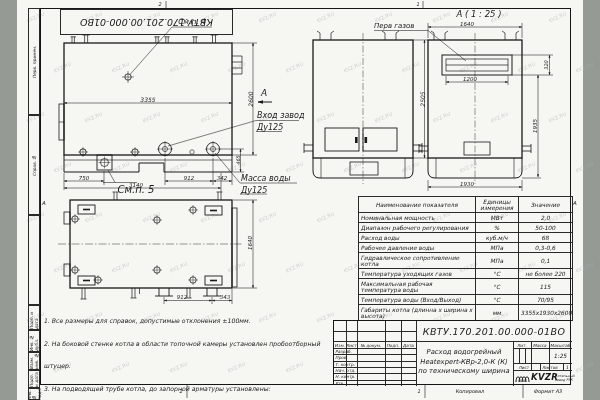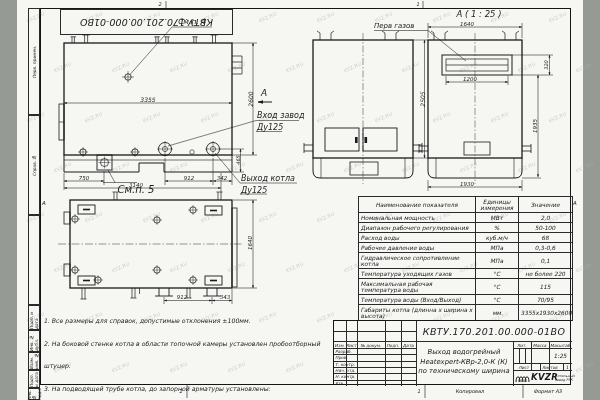--- a/index.html
+++ b/index.html
@@ -358,21 +358,21 @@
 <span class="t c" style="left:148px;top:99px;font-size:6px;">3355</span>
 <span class="t v" style="left:250px;top:99px;font-size:6px;">2600</span>
 <span class="t v" style="left:237.5px;top:160px;font-size:5px;">465</span>
 <span class="t c" style="left:84px;top:177.5px;font-size:5.5px;">750</span>
 <span class="t c" style="left:189px;top:177.5px;font-size:5.5px;">912</span>
 <span class="t c" style="left:222px;top:177.5px;font-size:5.5px;">342</span>
 <span class="t c" style="left:136px;top:185px;font-size:5.5px;">3140</span>
 <span class="t c" style="left:264px;top:93px;font-size:9px;">А</span>
 <span class="t" style="left:257px;top:111px;font-size:8px;">Вход завод</span>
 <span class="t" style="left:257px;top:123px;font-size:8px;">Ду125</span>
-<span class="t" style="left:241px;top:173.5px;font-size:8px;">Выход котла</span>
+<span class="t" style="left:241px;top:173.5px;font-size:8px;">Масса воды</span>
 <span class="t" style="left:241px;top:185.5px;font-size:8px;">Ду125</span>
 <span class="t c" style="left:136px;top:177px;font-size:10px;margin-top:12px;">См.п. 5</span>
 
 <span class="t v" style="left:421.5px;top:99px;font-size:6px;">2505</span>
 
 <span class="t c" style="left:479px;top:14px;font-size:8.5px;">А ( 1 : 25 )</span>
 <span class="t" style="left:374px;top:22px;font-size:7px;">Перв газов</span>
 <span class="t c" style="left:467px;top:23.5px;font-size:5.5px;">1640</span>
 <span class="t c" style="left:470px;top:78.5px;font-size:5.5px;">1200</span>
 <span class="t v" style="left:546px;top:65px;font-size:5px;">320</span>
@@ -482,21 +482,21 @@
   <span class="t c" style="left:17.5px;top:23.5px;font-size:4.2px;">Лист</span>
   <span class="t c" style="left:37px;top:23.5px;font-size:4.2px;">№ докум.</span>
   <span class="t c" style="left:59px;top:23.5px;font-size:4.2px;">Подп.</span>
   <span class="t c" style="left:74.5px;top:23.5px;font-size:4.2px;">Дата</span>
   <span class="t" style="left:1.5px;top:28px;font-size:4.2px;">Разраб.</span>
   <span class="t" style="left:1.5px;top:34.4px;font-size:4.2px;">Пров.</span>
   <span class="t" style="left:1.5px;top:40.8px;font-size:4.2px;">Т. контр.</span>
   <span class="t" style="left:1.5px;top:47.1px;font-size:4.2px;">Нач. отд.</span>
   <span class="t" style="left:1.5px;top:53.4px;font-size:4.2px;">Н. контр.</span>
   <span class="t" style="left:1.5px;top:59.8px;font-size:4.2px;">Утв.</span>
-  <span class="t c" style="left:130px;top:31px;font-size:6.8px;">Выход водогрейный</span>
+  <span class="t c" style="left:130px;top:31px;font-size:6.8px;">Расход водогрейный</span>
   <span class="t c" style="left:130px;top:40.5px;font-size:6.8px;">Heatexpert-КВр-2,0-К (К)</span>
   <span class="t c" style="left:130px;top:50px;font-size:6.8px;">по техническому ширина</span>
   <span class="t c" style="left:188px;top:23.5px;font-size:4.2px;">Лит.</span>
   <span class="t c" style="left:206px;top:23.5px;font-size:4.2px;">Масса</span>
   <span class="t c" style="left:226.5px;top:23.5px;font-size:4.2px;">Масштаб</span>
   <span class="t c" style="left:226.5px;top:35px;font-size:5.8px;">1:25</span>
   <span class="t c" style="left:190px;top:45.5px;font-size:4.2px;">Лист</span>
   <span class="t c" style="left:216px;top:45.5px;font-size:4.2px;">Листов</span>
   <span class="t c" style="left:233.5px;top:45.5px;font-size:4.6px;">1</span>
 

